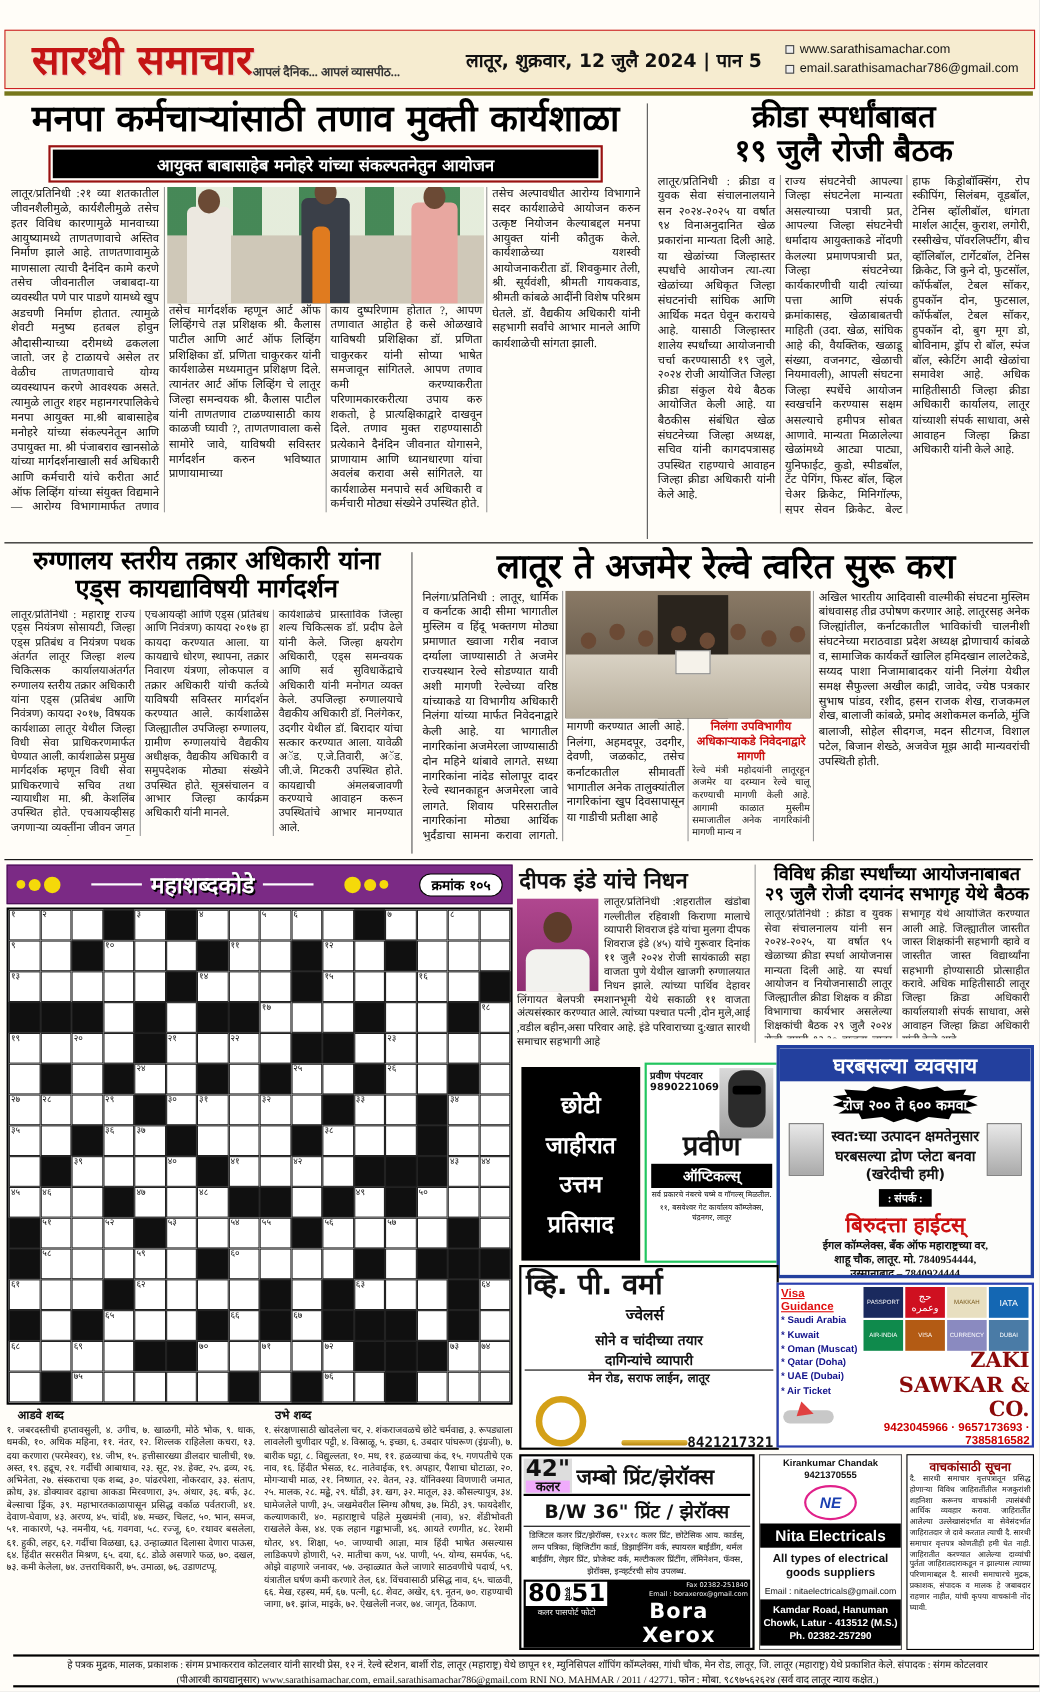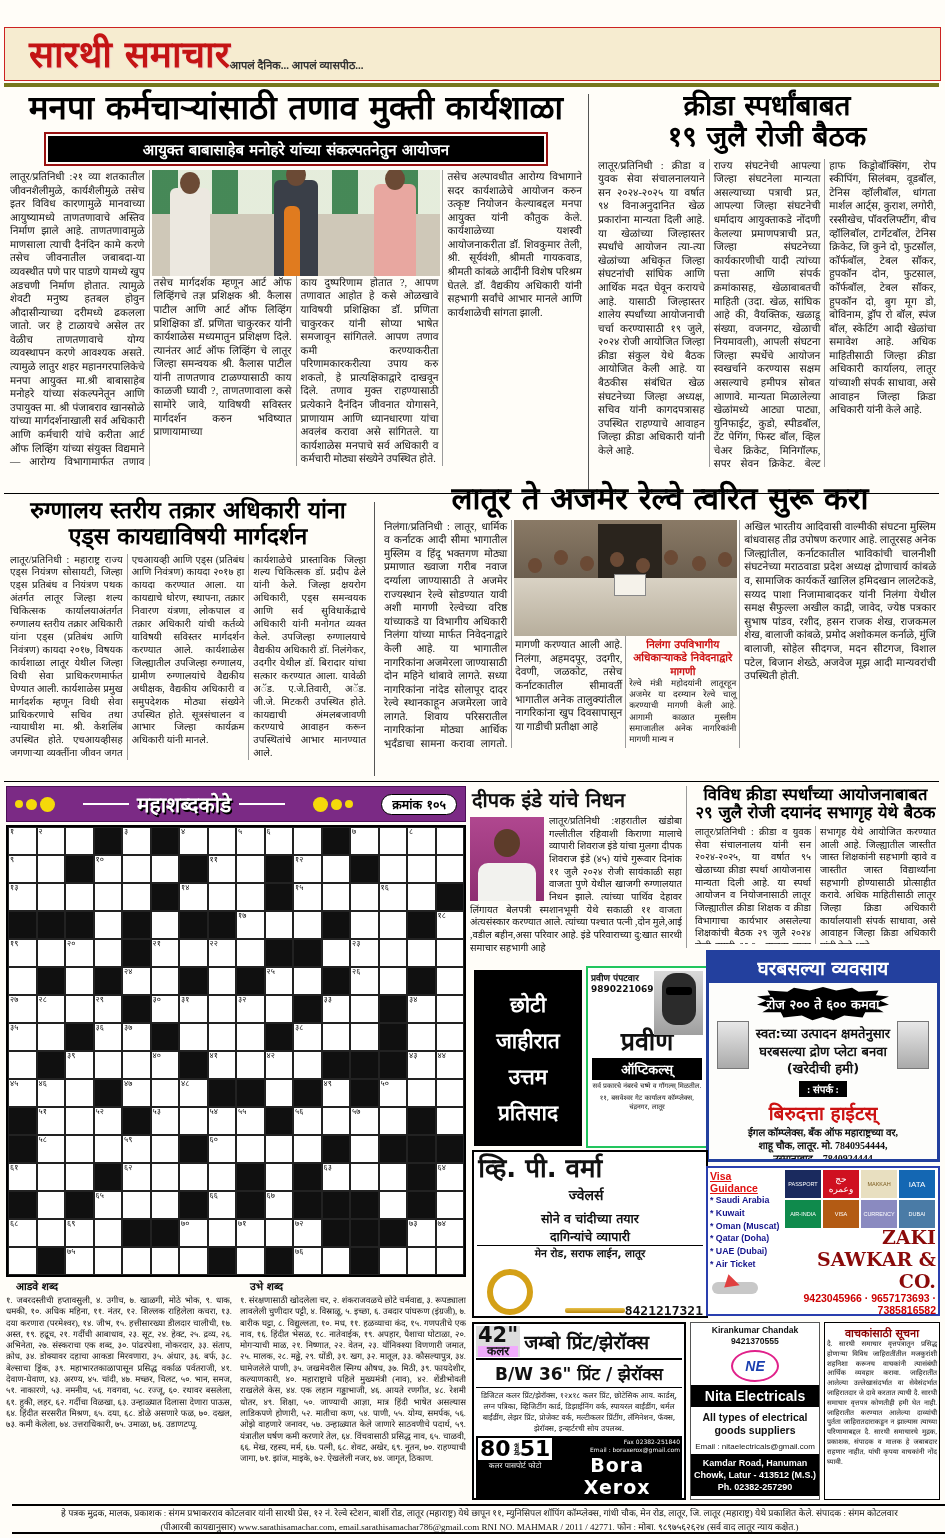--- a/index.html
+++ b/index.html
@@ -52,21 +52,21 @@
   #art2-body{height:308px;margin-top:6px;}
   #art2-body .col{width:33.3%;}
   #vd1{left:588px;top:94px;height:396px;}
   #hd1{left:4px;top:493px;width:935px;}
   
   #artA{left:6px;top:498px;width:364px;height:280px;}
   #artA .h-xl{font-size:23px;}
   #artA-body{height:206px;margin-top:4px;font-size:9.8px;}
   #artA-body .col{width:33.3%;}
   #vd2{left:374px;top:502px;height:274px;}
-  #artB{left:380px;top:481px;width:560px;height:280px;}
+  #artB{left:380px;top:498px;width:560px;height:280px;}
   #artB .h-xl{font-size:31px;}
   #artB-body{height:228px;margin-top:4px;}
   #artB-c1{width:126px;}
   #artB-mid{width:232px;border-right:1px solid #9a9a9a;display:flex;flex-direction:column;}
   #artB-sub{display:flex;flex:1;}
   #artB-sub .scol{width:50%;padding:2px 3px;overflow:hidden;}
   .redcap{color:#cc1111;font-weight:700;font-size:10.5px;line-height:1.25;text-align:center;
           font-family:"DejaVu Sans",sans-serif;}
   #artB-c3{width:196px;}
   #hd2{left:4px;top:781px;width:935px;}
@@ -182,20 +182,31 @@
           font-size:9px;line-height:1.55;padding:1px 6px;box-sizing:border-box;text-align:center;}
 </style>
 </head>
 <body>
 
 <div id="page">
 
   <div class="abs" id="masthead">
     <div id="mh-title">सारथी समाचार</div>
     <div id="mh-tag">आपलं दैनिक... आपलं व्यासपीठ...</div>
+    <div id="mh-date">लातूर, शुक्रवार, 12 जुलै 2024 | पान 5</div>
+    <div id="mh-contact">
+      <div>
+          <span class="sqbul"></span>
+          <span>www.sarathisamachar.com</span>
+        </div>
+      <div>
+          <span class="sqbul"></span>
+          <span>email.sarathisamachar786@gmail.com</span>
+        </div>
+    </div>
   </div>
   <div class="abs" id="oliverule"></div>
 
   <div class="abs" id="art1">
     <div class="h-xl">मनपा कर्मचाऱ्यांसाठी तणाव मुक्ती कार्यशाळा</div>
     <div id="art1-sub-wrap">
       <div id="art1-sub">आयुक्त बाबासाहेब मनोहरे यांच्या संकल्पतनेतुन आयोजन</div>
     </div>
     <div class="cols bodytxt" id="art1-body">
       <div class="col w136">लातूर/प्रतिनिधी :२१ व्या शतकातील जीवनशैलीमुळे, कार्यशैलीमुळे तसेच इतर विविध कारणामुळे मानवाच्या आयुष्यामध्ये ताणतणावाचे अस्तिव निर्माण झाले आहे. ताणतणावामुळे माणसाला त्याची दैनंदिन कामे करणे तसेच जीवनातील जबाबदा-या व्यवस्थीत पणे पार पाडणे यामध्ये खुप अडचणी निर्माण होतात. त्यामुळे शेवटी मनुष्य हतबल होवुन औदासीन्याच्या दरीमध्ये ढकलला जातो. जर हे टाळायचे असेल तर वेळीच ताणतणावाचे योग्य व्यवस्थापन करणे आवश्यक असते. त्यामुळे लातुर शहर महानगरपालिकेचे मनपा आयुक्त मा.श्री बाबासाहेब मनोहरे यांच्या संकल्पनेतून आणि उपायुक्त मा. श्री पंजाबराव खानसोळे यांच्या मार्गदर्शनाखाली सर्व अधिकारी आणि कर्मचारी यांचे करीता आर्ट ऑफ लिव्हिंग यांच्या संयुक्त विद्यमाने — आरोग्य विभागामार्फत तणाव मुक्ती कार्यशाळेचे आयोजन करण्यात आले होते. या कार्यशाळेच्या अध्यक्षस्थानी उपायुक्त मा.श्री पंजाबराव खानसोळे</div>

